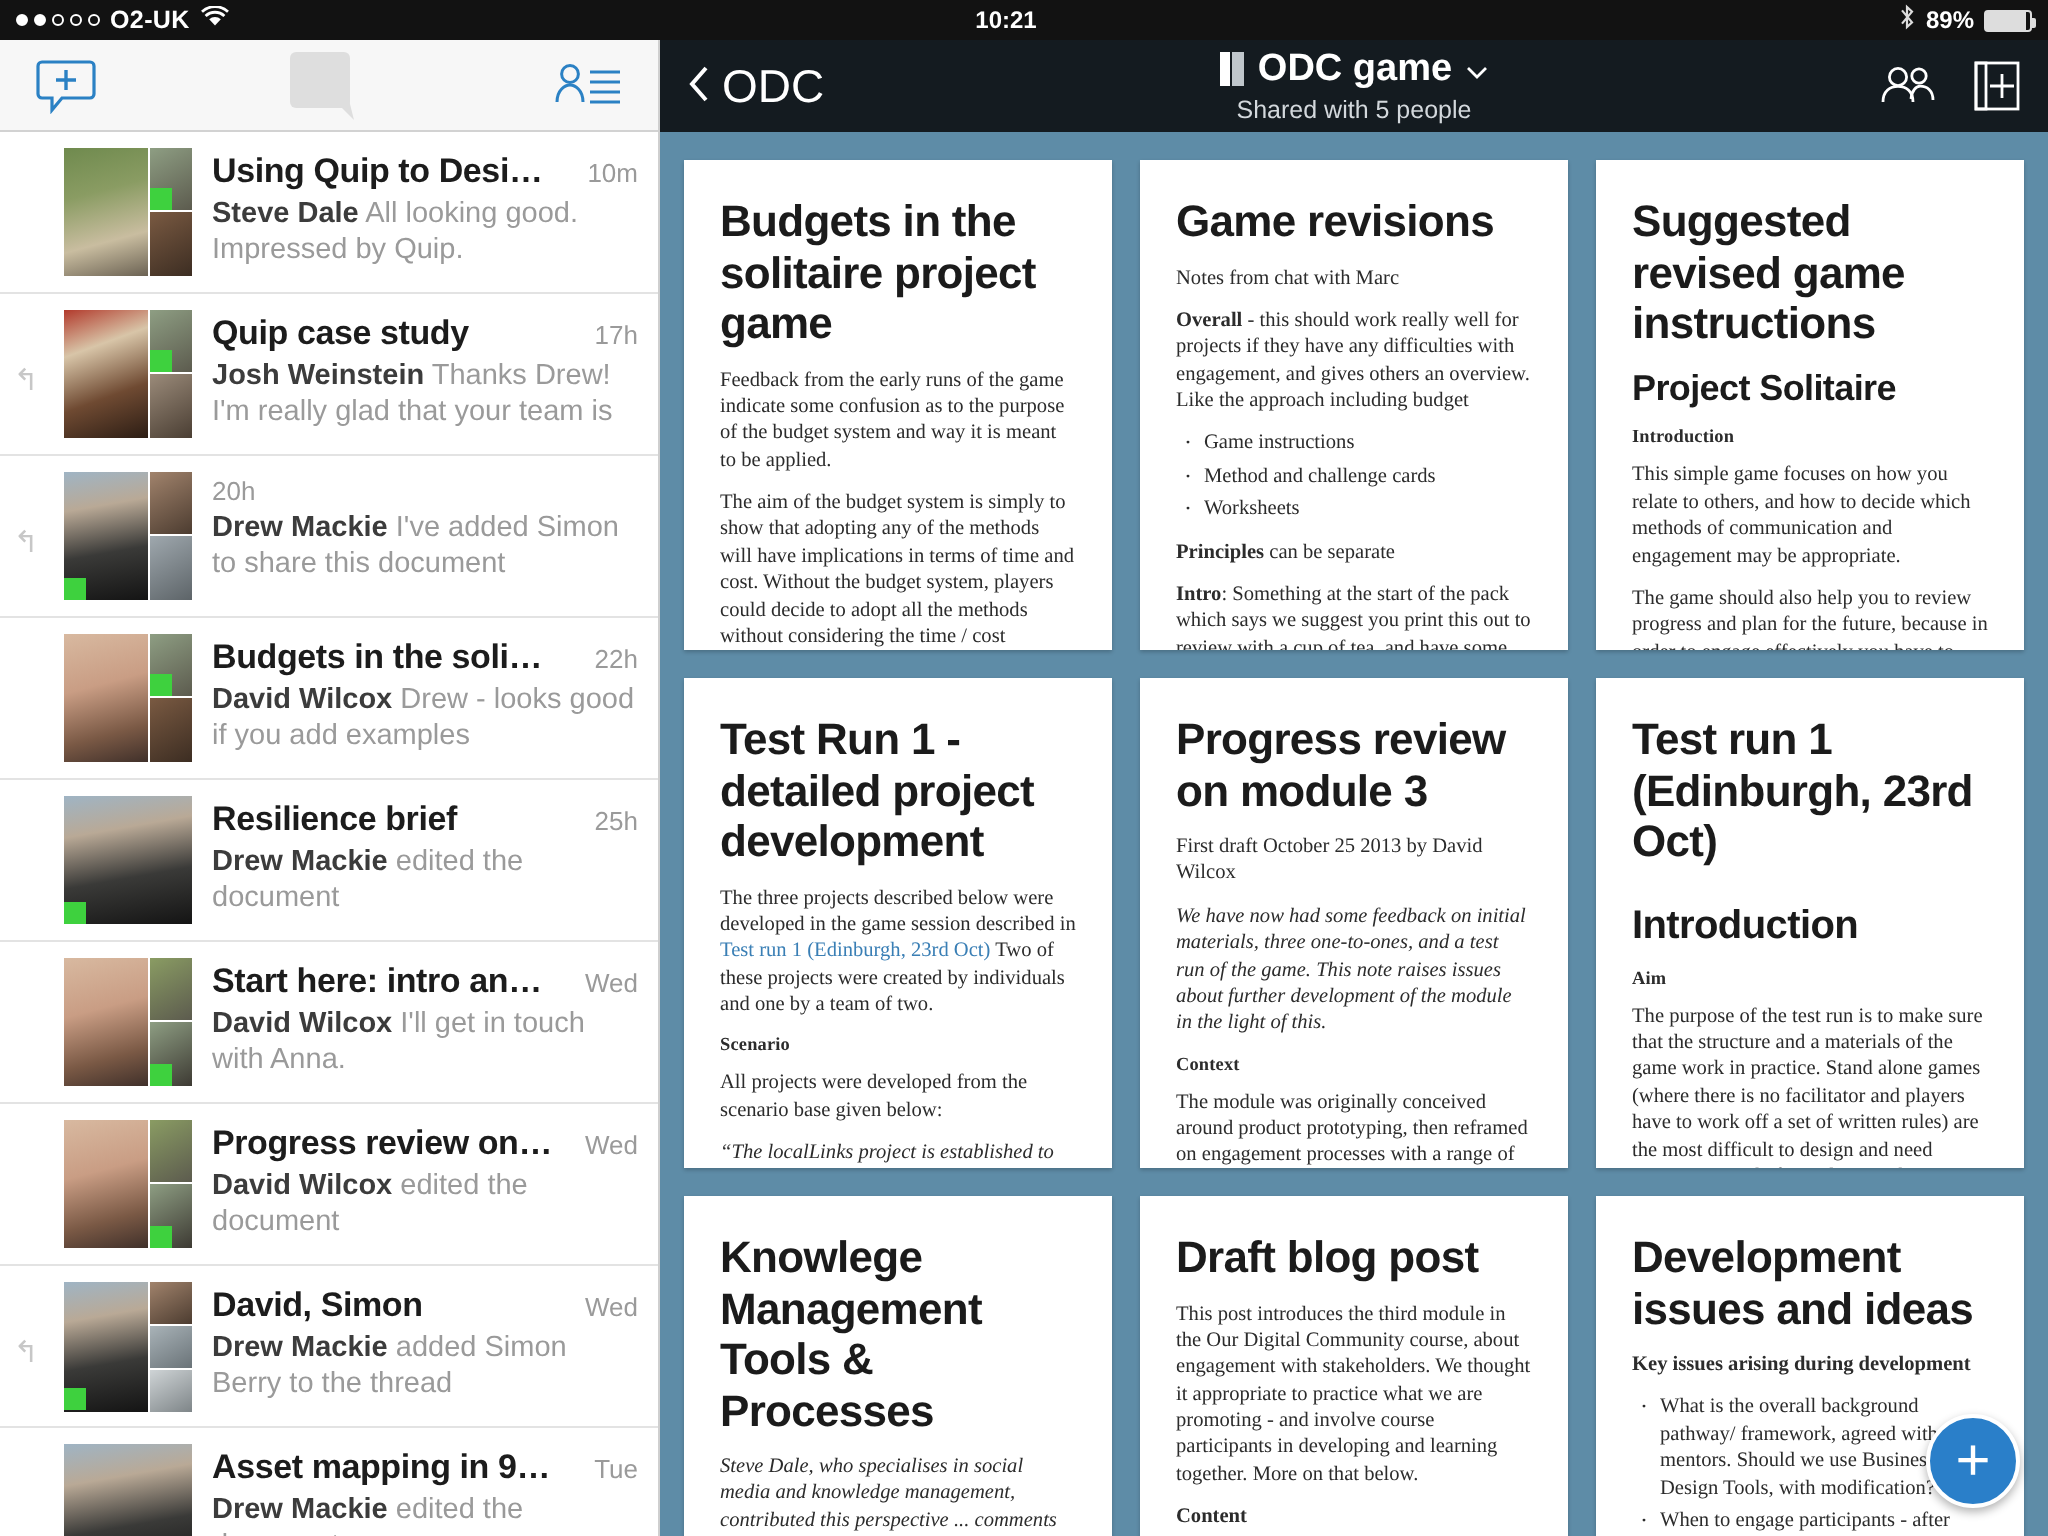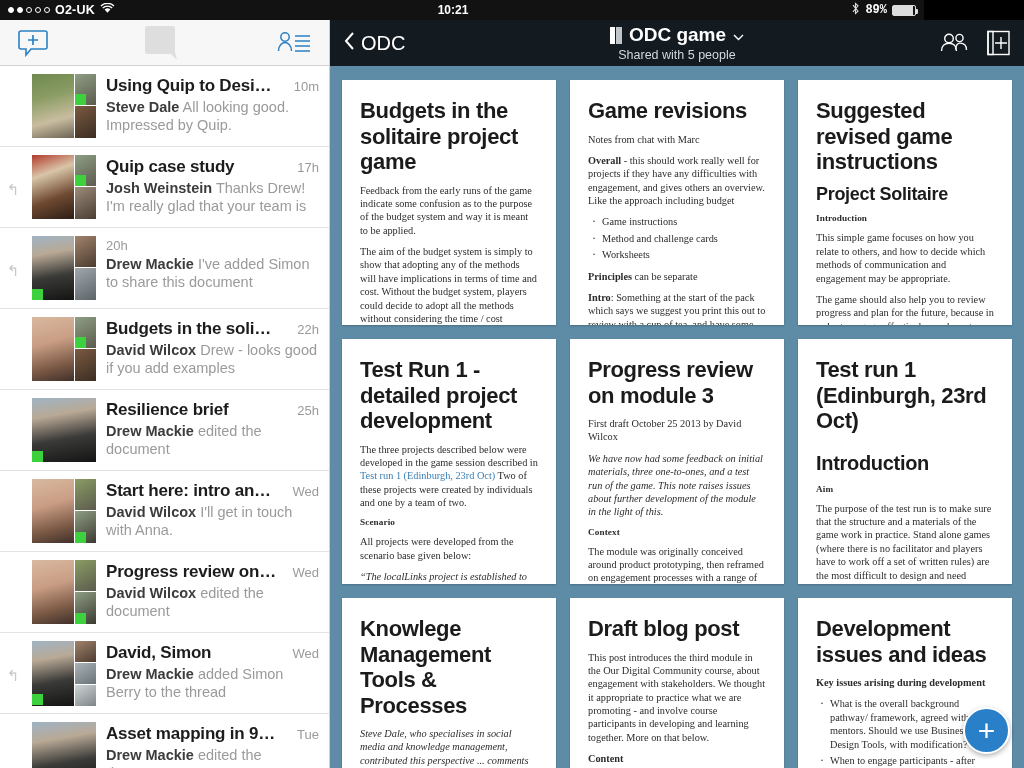--- a/index.html
+++ b/index.html
@@ -6,42 +6,42 @@
   html, body {
     width: 1024px; height: 768px;
     overflow: hidden;
     font-family: "Liberation Sans", sans-serif;
     background: #000;
   }
   .screen { position: relative; width: 1024px; height: 768px; overflow: hidden; }
 
   
   .statusbar {
-    position: absolute; top: 0; left: 0; width: 924px; height: 20px;
+    position: absolute; top: 0; left: 0; width: 1024px; height: 20px;
     background: #121212; color: #fff;
     display: flex; align-items: center; justify-content: space-between;
     padding: 0 8px; font-size: 12px; font-weight: bold;
   }
   .sb-left, .sb-right { display: flex; align-items: center; gap: 5px; }
   .dots { display: flex; align-items: center; gap: 3px; }
   .dot { width: 6px; height: 6px; border-radius: 50%; border: 1px solid #fff; }
   .dot.on { background: #fff; }
   .carrier { font-size: 12.5px; letter-spacing: .2px; }
   .sb-center { position: absolute; left: 0; right: 18px; text-align: center; font-size: 12px; font-weight: bold; }
   .wifi-ico { display:inline-block; }
   .batt {
     width: 24px; height: 11px; border: 1px solid #ddd; border-radius: 2px;
     position: relative; display: inline-block;
   }
   .batt::after {
     content:''; position:absolute; right:-3px; top:3px; width:2px; height:5px;
     background:#ddd; border-radius:0 1px 1px 0;
   }
   .batt > i { display:block; height:100%; background:#ddd; width:89%; }
-  .pct { font-size: 12px; font-family: Liberation Mono, monospace; }
+  .pct { font-size: 12px; }
 
   
   .sidebar {
     position: absolute; top: 20px; left: 0; width: 330px; height: 748px;
     background: #fff; overflow: hidden;
     border-right: 1px solid #cfcfcf;
   }
   .sb-toolbar {
     height: 46px; background: #f7f7f7; border-bottom: 1px solid #d2d2d2;
     display: flex; align-items: center; justify-content: space-between;
@@ -89,21 +89,21 @@
 
   
   .main {
     position: absolute; top: 20px; left: 330px; width: 694px; height: 748px;
     background: #5e8ca7; overflow: hidden;
   }
   .nav {
     height: 46px; background: #141b20; color: #fff;
     display: flex; align-items: center; padding: 0 14px; position: relative;
   }
-  .nav-back { display: flex; align-items: flex-start; gap: 6px; cursor: pointer; font-size: 20px; }
+  .nav-back { display: flex; align-items: flex-start; gap: 6px; cursor: pointer; font-size: 23px; }
   .nav-center {
     position: absolute; left: 0; right: 0; text-align: center;
     pointer-events: none;
   }
   .nav-title {
     font-size: 19px; font-weight: bold; display: inline-flex; align-items: center; gap: 7px;
     pointer-events: auto; cursor: pointer;
   }
   .doc-glyph { display:inline-block; width:12px; height:17px; position:relative; }
   .doc-glyph i { position:absolute; top:0; left:0; width:5px; height:17px; background:#fff; }

